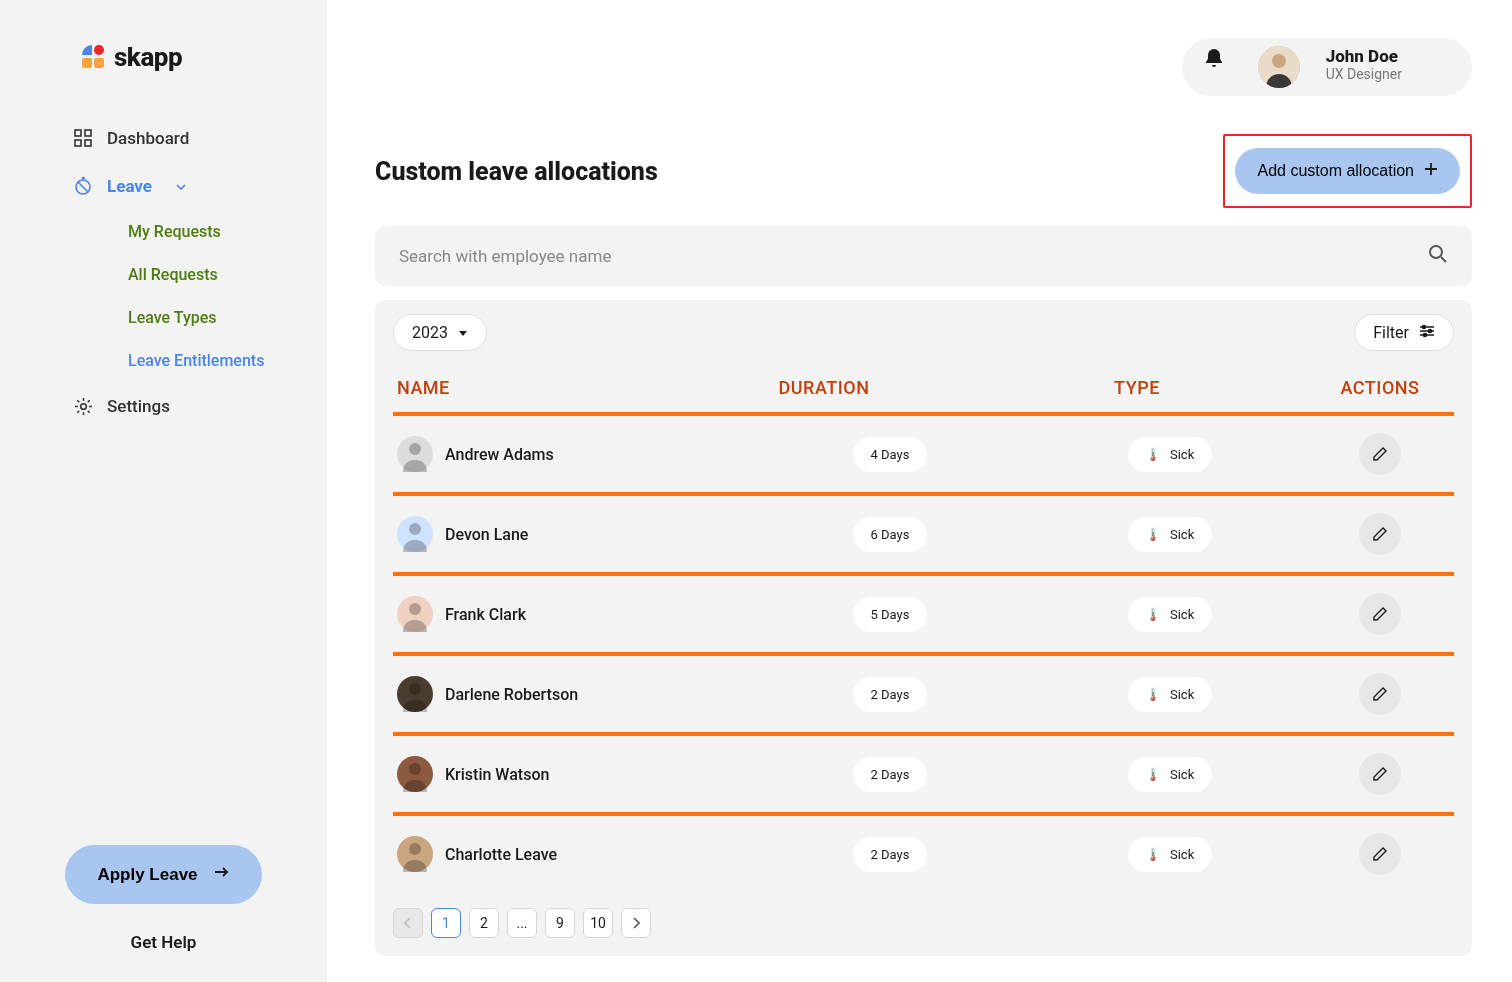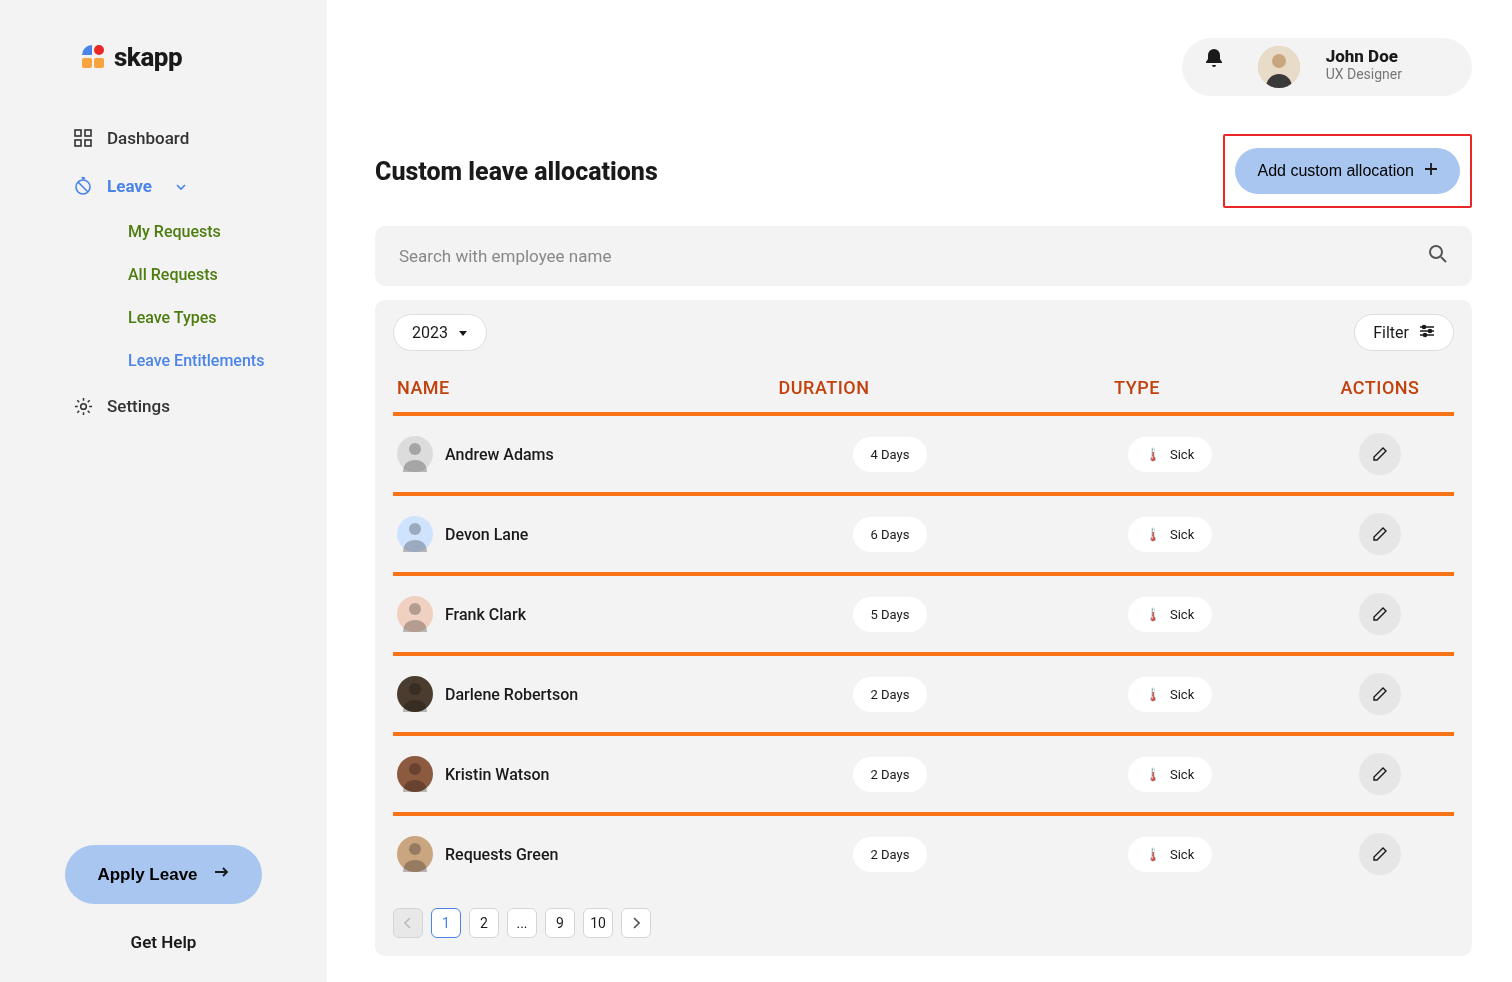--- a/index.html
+++ b/index.html
@@ -460,21 +460,21 @@
     </div>
           </div>
           <div class="row">
     <div class="cell-name">
       <span class="emp-avatar" style="background:#c9a580">
         <svg width="36" height="36" viewBox="0 0 36 36">
                   <circle cx="18" cy="13" r="6" fill="rgba(0,0,0,0.25)"></circle>
                   <path d="M6 36c0-8 5-12 12-12s12 4 12 12" fill="rgba(0,0,0,0.25)"></path>
                 </svg>
       </span>
-      <span class="emp-name">Requests Green</span>
+      <span class="emp-name">Charlotte Leave</span>
     </div>
     <div style="text-align:center"><span class="pill">2 Days</span></div>
     <div style="text-align:center"><span class="pill"><span>🌡️</span> Sick</span></div>
     <div style="text-align:center">
       <button class="action-btn">
         <svg width="16" height="16" viewBox="0 0 16 16" stroke="#1a1a1a" stroke-width="1.4" fill="none">
                   <path d="M11 2l3 3L5 14H2v-3z"></path>
                 </svg>
       </button>
     </div>

